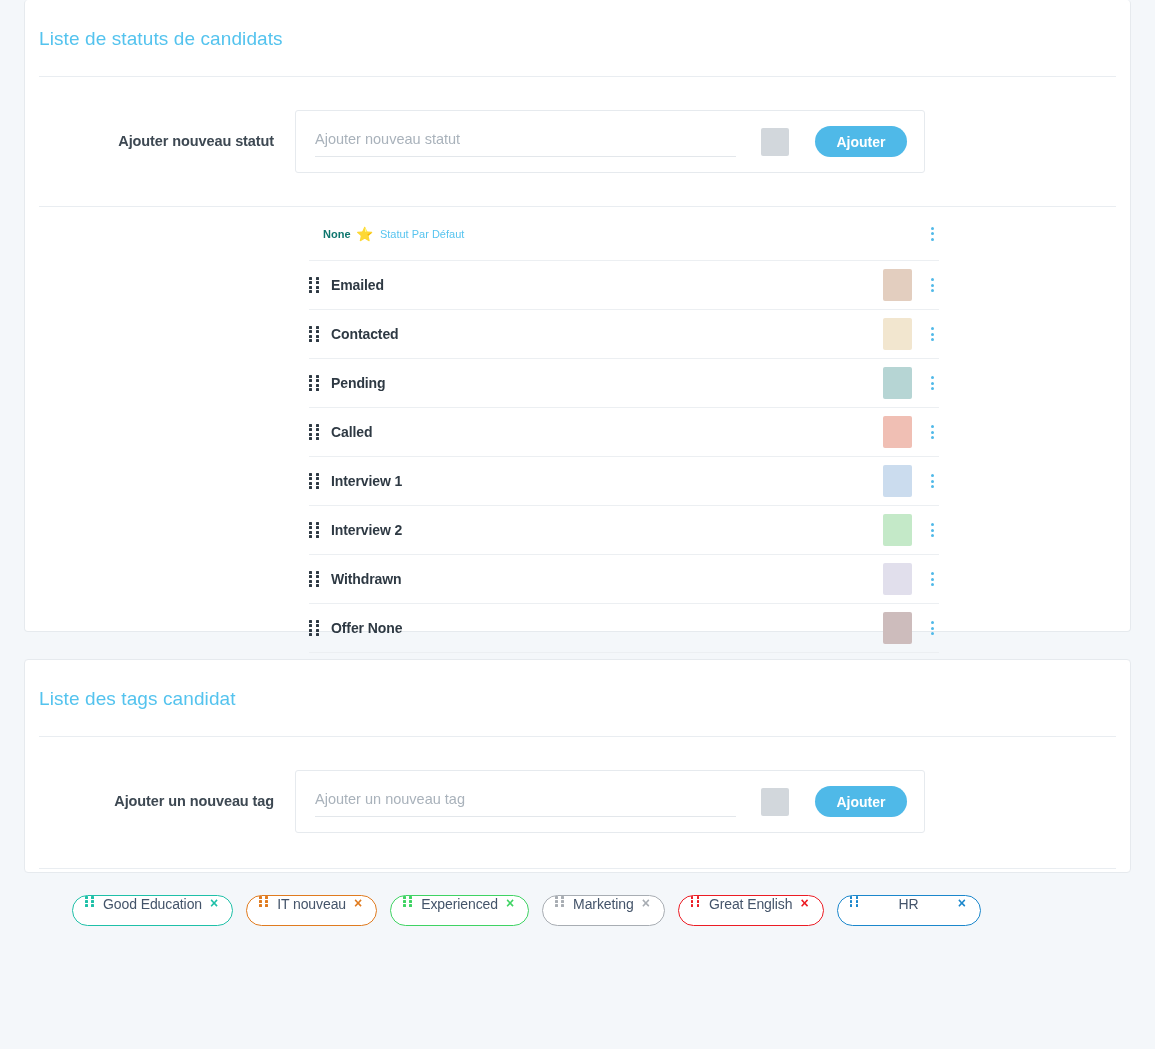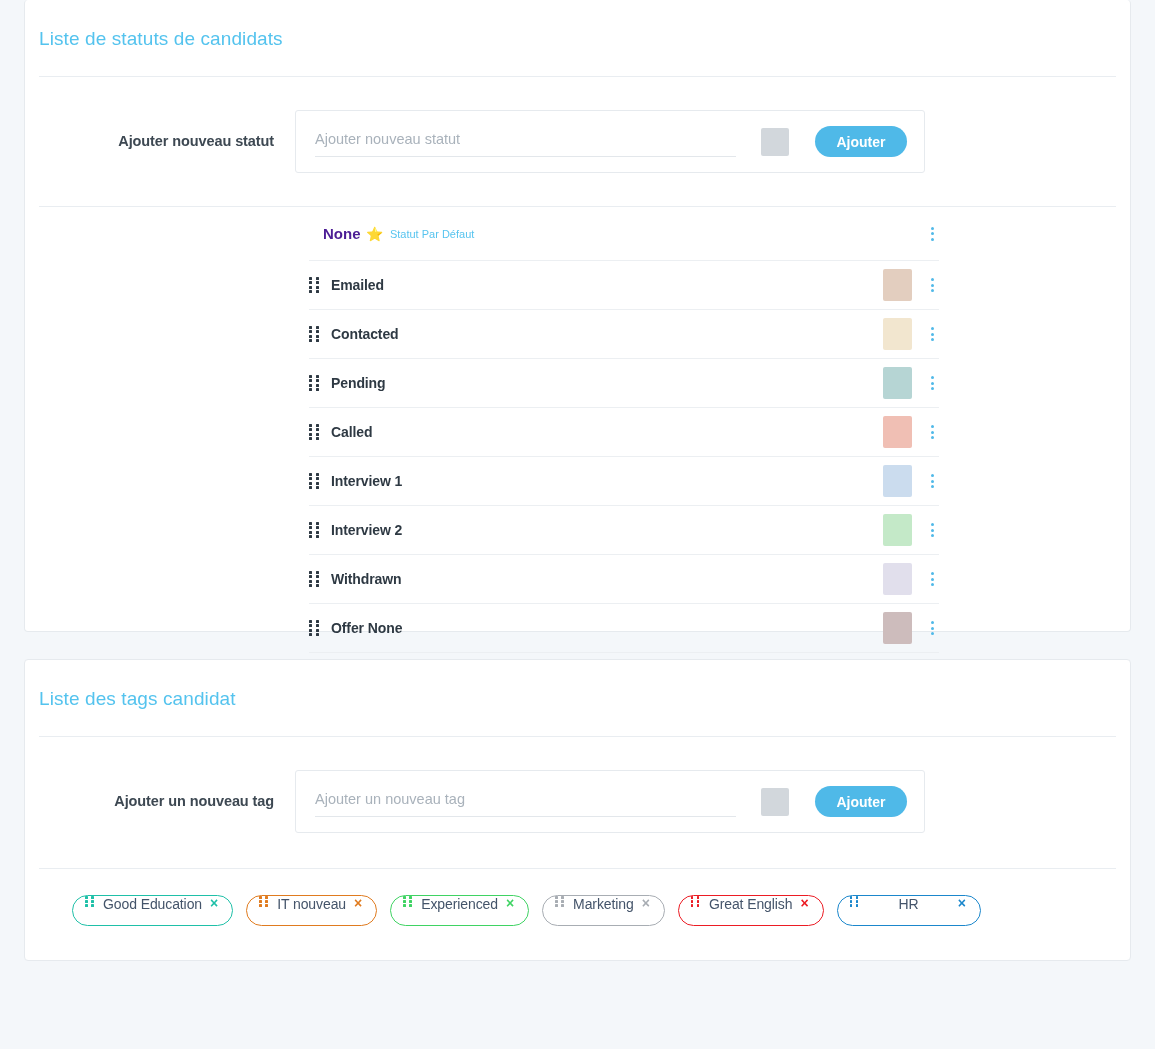--- a/index.html
+++ b/index.html
@@ -21,21 +21,21 @@
   }
 
   
   .card {
     background: #ffffff;
     border: 1px solid #e6eaee;
     border-radius: 4px;
     margin: 0 24px;
   }
   #statuses-card { margin-top: 0; height: 632px; border-top: none; }
-  #tags-card { margin-top: 27px; height: 302px; }
+  #tags-card { margin-top: 27px; height: 214px; }
 
   .card-title {
     color: #54c3ee;
     font-size: 19px;
     font-weight: 400;
     letter-spacing: .1px;
     padding: 28px 0 0 14px;
   }
   .card-title-rule {
     height: 1px;
@@ -147,23 +147,23 @@
     letter-spacing: -.1px;
     flex: 1;
   }
   .default-label-wrap {
     display: flex;
     align-items: center;
     gap: 6px;
     flex: 1;
   }
   .default-name {
-    font-size: 15px;
+    font-size: 11px;
     font-weight: bold;
-    color: #4c1d95;
+    color: #0f766e;
   }
   .star-icon { font-size: 14px; line-height: 1; }
   .default-tag {
     color: #57c4ef;
     font-size: 11px;
     font-weight: 400;
   }
 
   .status-color {
     width: 29px;

